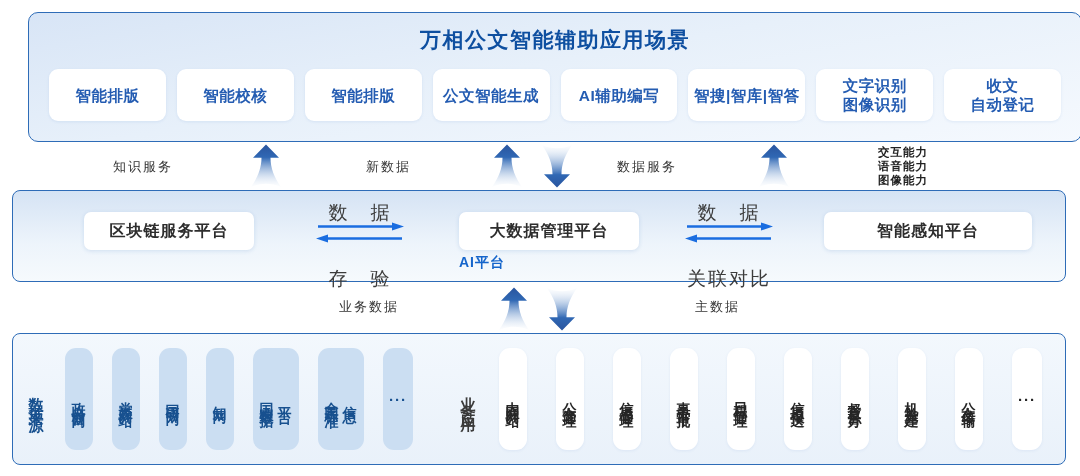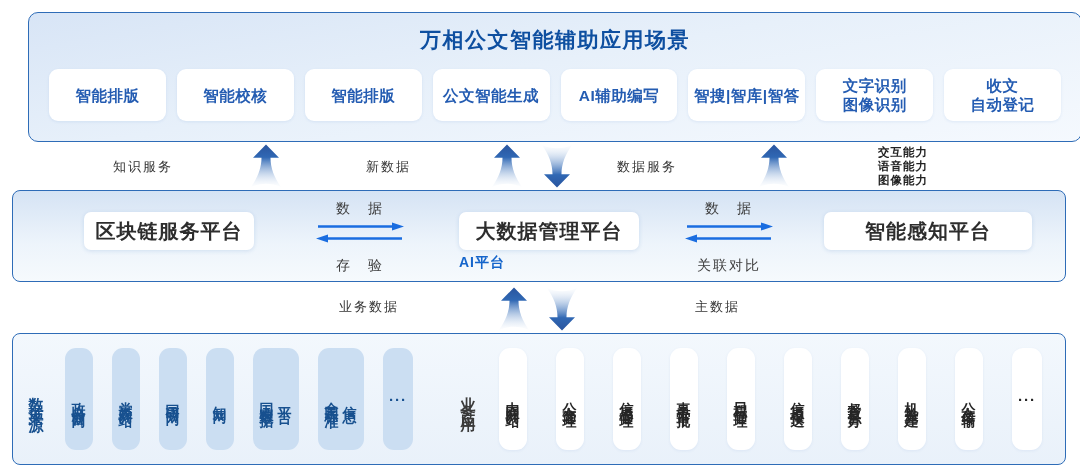--- a/index.html
+++ b/index.html
@@ -31,31 +31,31 @@
   .flow-row-2{top:282px;height:51px;}
   .flow-label{position:absolute;font-size:13px;font-weight:normal;color:#333333;letter-spacing:2px;white-space:nowrap;}
   .fat-arrow{position:absolute;width:34px;height:44px;line-height:0;}
   .fat-arrow.down svg{transform:scaleY(-1);}
   .capabilities{position:absolute;left:878px;top:3px;font-size:11.5px;font-weight:bold;
                 color:#222222;line-height:14px;letter-spacing:1px;}
   .capabilities span{display:block;}
 
   
   .platform-box{position:absolute;top:21px;height:38px;background:#ffffff;border-radius:7px;
-                display:flex;align-items:center;justify-content:center;font-size:20px;
+                display:flex;align-items:center;justify-content:center;font-size:16px;
                 font-weight:bold;color:#2d2d2d;letter-spacing:1px;
                 box-shadow:0 1px 4px rgba(46,108,183,0.16);}
   .ai-label{position:absolute;left:446px;width:180px;top:63px;text-align:left;
             font-size:14px;font-weight:bold;color:#1565cb;letter-spacing:1px;}
   .flow-h{position:absolute;top:9px;width:112px;display:flex;flex-direction:column;align-items:center;}
-  .fh-label{font-size:14px;color:#3c3c3c;letter-spacing:2px;height:18px;white-space:nowrap;}
+  .fh-label{font-size:19px;color:#3c3c3c;letter-spacing:2px;height:18px;white-space:nowrap;}
   .h-arrow{line-height:0;}
   .h-arrow.first{margin-top:4px;}
   .h-arrow.second{margin-top:3px;}
-  .fh-label.bottom{margin-top:14px;}
+  .fh-label.bottom{margin-top:23px;}
 
   
   .band-bottom-inner{display:flex;align-items:center;height:100%;padding-left:10px;}
   .v-header{writing-mode:vertical-rl;text-orientation:upright;font-size:15px;font-weight:bold;
             letter-spacing:7px;line-height:26px;}
   .v-header.src{color:#17508f;}
   .v-header.app{color:#3a3a3a;margin-left:42px;}
   .group{display:flex;align-items:center;}
   .src-group{margin-left:16px;gap:19px;}
   .app-group{margin-left:18px;gap:29px;}

